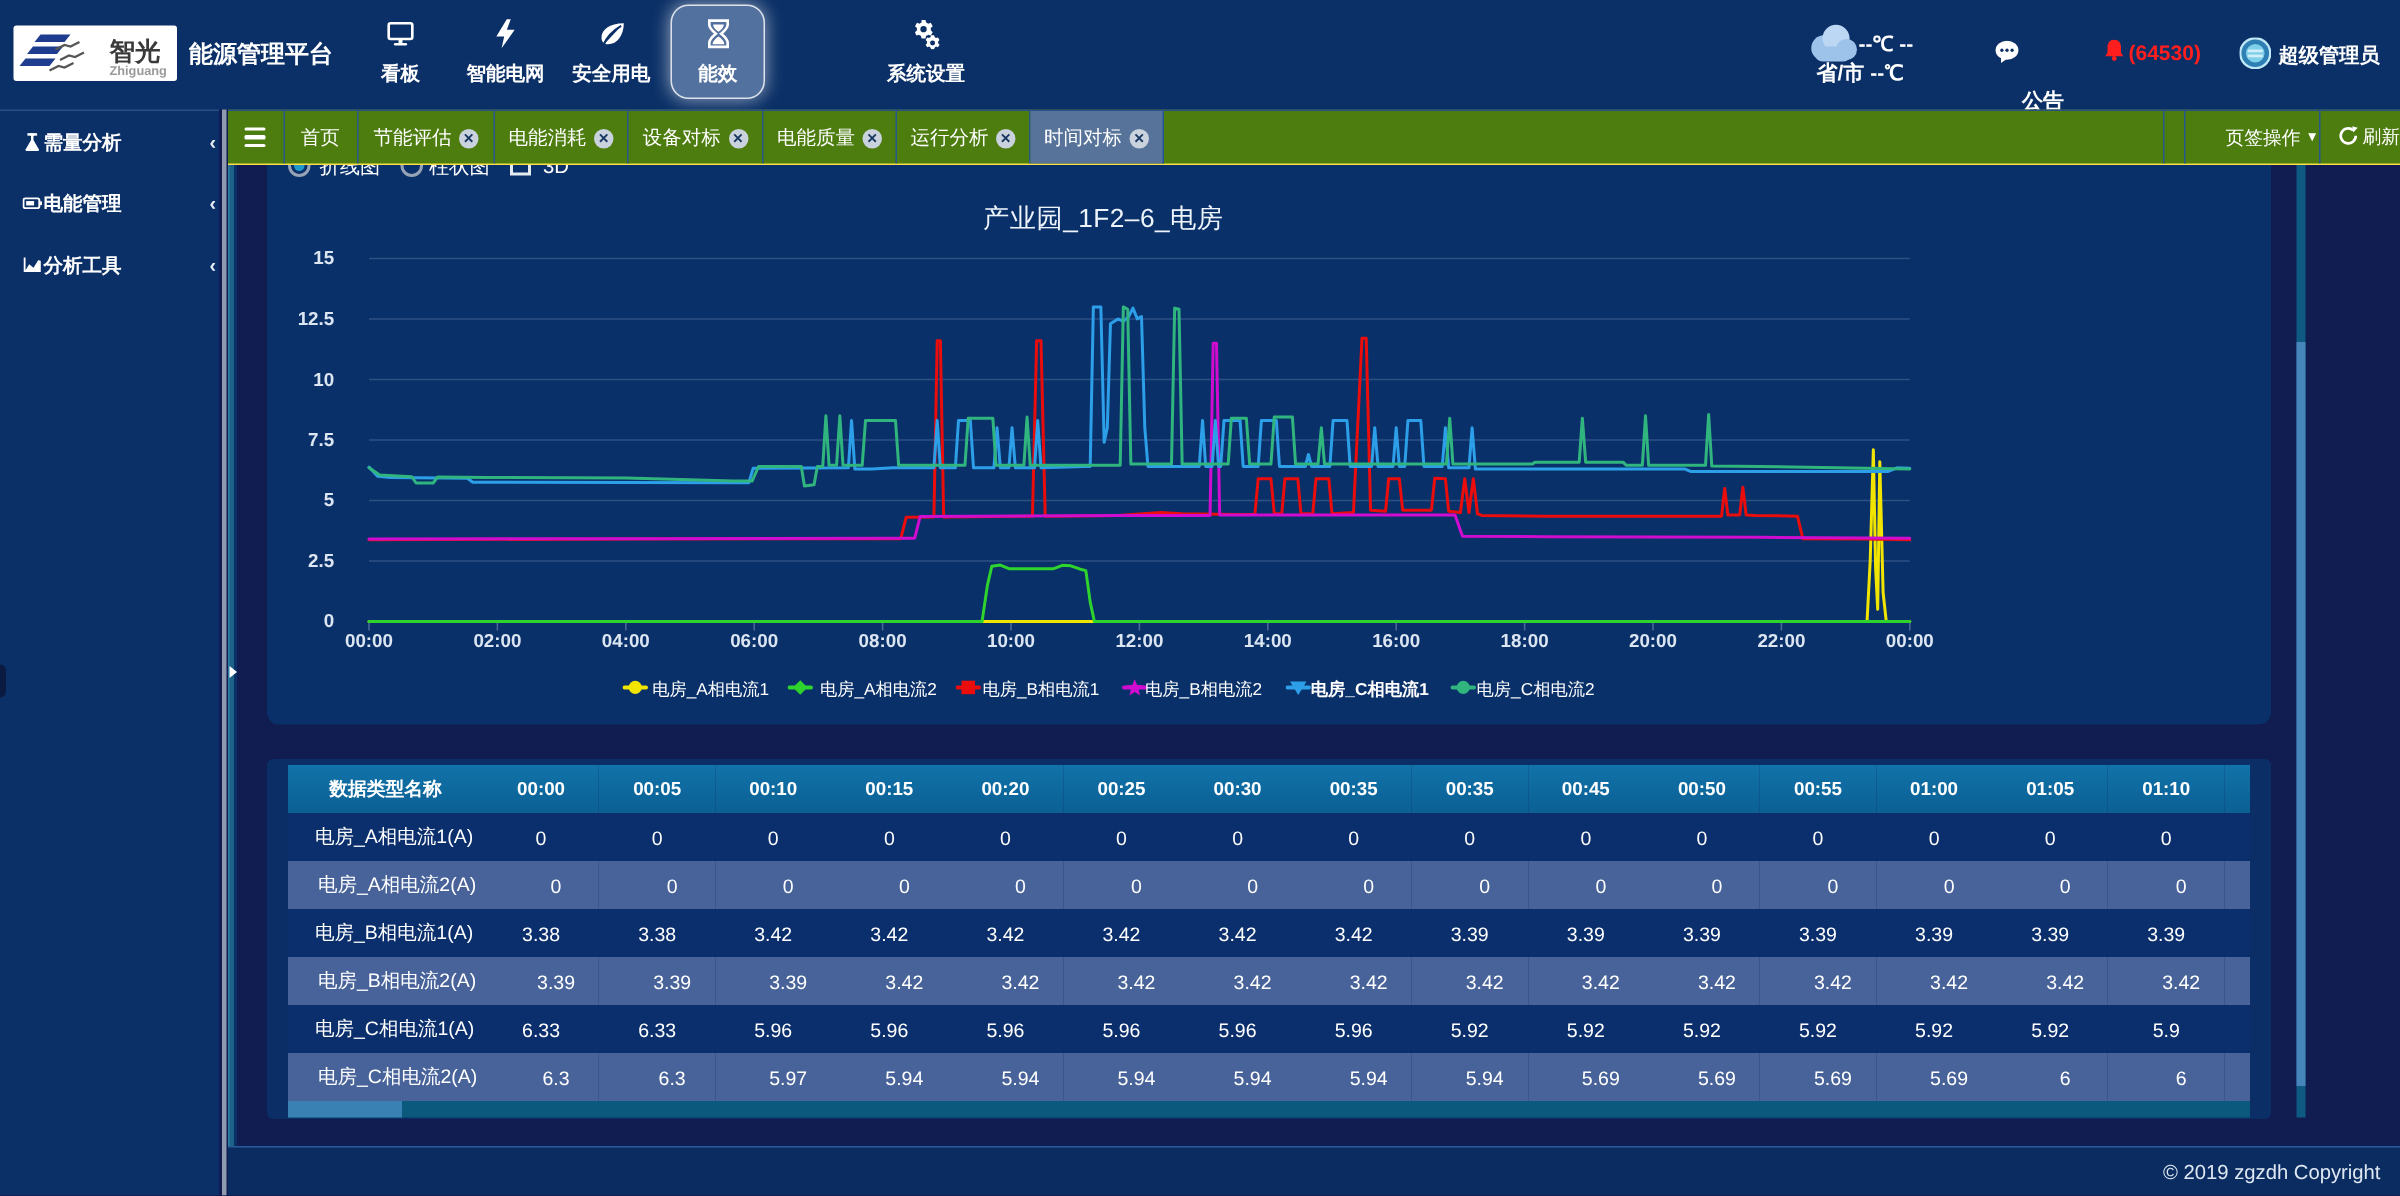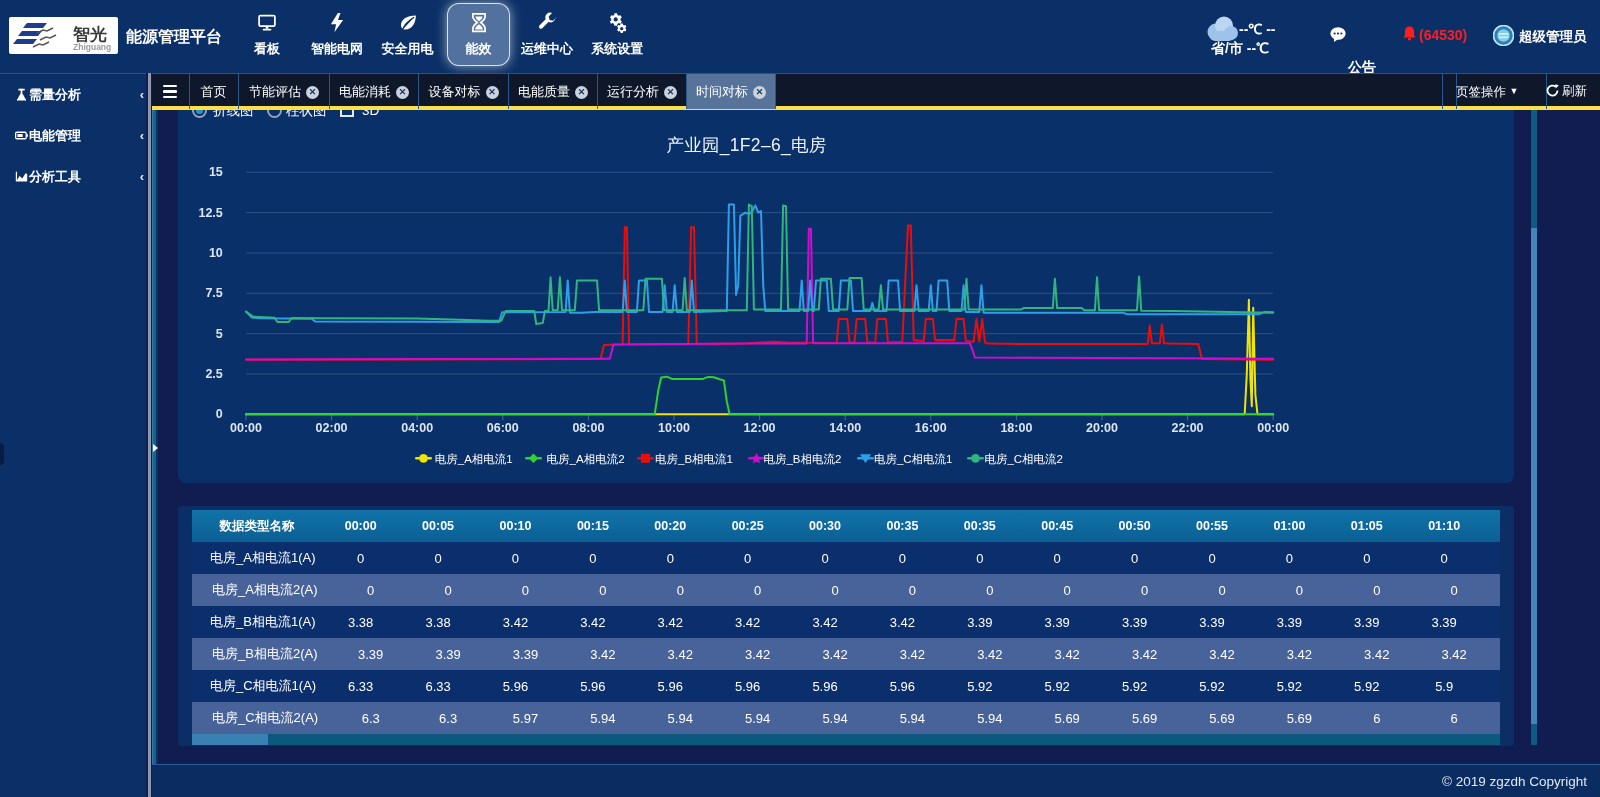--- a/index.html
+++ b/index.html
@@ -18,37 +18,37 @@
 #sidebar { position:absolute; left:0; top:73px; width:146px; height:724px; background:#0B3067; border-top:1px solid #2a5288; }
 .sbitem { position:absolute; left:0; width:156px; height:41px; color:#fff; }
 .sbitem .sbicon { position:absolute; left:15px; top:14px; width:13px; height:13px; }
 .sbitem .sbtext { position:absolute; left:29px; top:0; line-height:41px; font-size:13px; font-weight:bold; }
 .sbitem .sbchev { position:absolute; right:12px; top:0; line-height:41px; font-size:13px; font-weight:bold; color:#e8eef5; }
 #strip-gray { position:absolute; left:147.5px; top:73px; width:3.5px; height:724px; background:#8F9AB0; }
 #strip-teal { position:absolute; left:152px; top:110px; width:5.5px; height:680px; background:#1D6287; border-left:1px solid #2e7ba3; border-right:2.5px solid #0B3067; }
 #split-arrow { position:absolute; left:153px; top:444px; width:0; height:0; border-top:4.5px solid transparent; border-bottom:4.5px solid transparent; border-left:5px solid #fff; }
 #edge-notch { position:absolute; left:0px; top:443px; width:4px; height:22px; background:#0a1a40; border-radius:0 4px 4px 0; }
 
-#tabbar { position:absolute; left:152px; top:73px; width:1448px; height:37px; background:#0f172a; border-bottom:4px solid #fde047; border-top:1px solid #2a5288; }
+#tabbar { position:absolute; left:152px; top:73px; width:1448px; height:37px; background:#4d7c0f; border-bottom:1px solid #fde047; border-top:1px solid #2a5288; }
 #hamb { position:absolute; left:0; top:0; width:37px; height:36px; padding-top:11px; padding-left:11px; }
 #hamb div { width:14px; height:2.2px; background:#fff; margin-bottom:3.2px; border-radius:1px; }
 .tab { position:absolute; top:0; height:35px; line-height:35px; text-align:center; color:#fff; font-size:13px; border-right:1px solid #27598f; white-space:nowrap; }
 .tab .x { display:inline-block; width:13px; height:13px; line-height:13px; border-radius:50%; background:#c9d2dd; color:#14355f; font-size:9px; text-align:center; vertical-align:1px; margin-left:5px; font-weight:bold; }
 .tab.active { background:#57739A; }
 .vline { position:absolute; top:0; width:1px; height:35px; background:#27598f; }
-.tbtn { position:absolute; top:0; height:35px; line-height:35px; color:#fff; font-size:12.5px; text-align:left; white-space:nowrap; }
+.tbtn { position:absolute; top:0; height:35px; line-height:35px; color:#fff; font-size:12.5px; text-align:right; white-space:nowrap; }
 
 #chartpanel { position:absolute; left:178px; top:110px; width:1336px; height:373px; background:#093069; border-radius:0 0 8px 8px; overflow:hidden; }
 #tablepanel { position:absolute; left:178px; top:506px; width:1336px; height:240px; background:#0B2E67; border-radius:4px; overflow:hidden; }
 .radiorow { position:absolute; top:-9px; left:14px; height:30px; color:#fff; font-size:13.5px; }
 .radcirc { position:absolute; top:2px; width:15px; height:15px; border:2px solid #96a3b6; border-radius:50%; background:transparent; }
 .radcirc.sel::after { content:""; position:absolute; left:1.6px; top:1.6px; width:7.8px; height:7.8px; background:#1E98C8; border-radius:50%; }
 .chkbox { position:absolute; top:2px; width:14px; height:14px; border:2px solid #e5eaf1; }
 .rlabel { position:absolute; top:0px; line-height:20px; white-space:nowrap; }
-#charttitle { position:absolute; left:11px; top:23px; width:1115px; text-align:center; color:#eef4fb; font-size:17.5px; font-weight:normal; letter-spacing:0.3px; }
+#charttitle { position:absolute; left:0; top:23px; width:1115px; text-align:center; color:#eef4fb; font-size:17.5px; font-weight:normal; letter-spacing:0.3px; }
 .legend { position:absolute; top:341px; height:16px; color:#fff; font-size:11.5px; }
 .legend span.lt { position:absolute; top:1px; white-space:nowrap; }
 .lmark { position:absolute; top:0; width:17px; height:14px; }
 
 #dtable { position:absolute; left:14px; top:4px; width:1308px; border-collapse:collapse; table-layout:fixed; color:#fff; font-size:13px; }
 #dtable th { background:linear-gradient(#1173a9,#0b5f93); font-weight:bold; height:32px; text-align:center; font-size:12.5px; }
 #dtable td { height:32px; text-align:center; }
 #dtable tr.odd td { background:#0A2F6C; }
 #dtable tr.even td { background:#486399;padding-left:20px; }
 #dtable td.lbl { text-align:left; padding-left:18px; }
@@ -101,26 +101,20 @@
         <path d="M5.5 20.5 C8.5 13.5 13 9.5 19 6" stroke="#0B3067" stroke-width="1.6" fill="none"></path>
       </svg>
       <span class="nlabel">安全用电</span>
     </div>
   <div class="navitem" style="left:433.5px; width:90px;">
       <svg class="nicon" viewBox="0 0 24 24">
         <path d="M5 2 h14 v3 c0 3 -2.5 5 -5 7 c2.5 2 5 4 5 7 v3 h-14 v-3 c0 -3 2.5 -5 5 -7 c-2.5 -2 -5 -4 -5 -7 Z" fill="none" stroke="#fff" stroke-width="2"></path>
         <path d="M8 5 h8 c0 2.5 -2 4 -4 5.5 c-2 -1.5 -4 -3 -4 -5.5 Z M12 14 c2 1.5 4.5 3.5 4.5 6 h-9 c0 -2.5 2.5 -4.5 4.5 -6 Z" fill="#fff"></path>
       </svg>
       <span class="nlabel">能效</span>
-    </div>
-  <div class="navitem" style="left:502px; width:90px;">
-      <svg class="nicon" viewBox="0 0 24 24">
-        <path d="M21.5 6.5 a5.5 5.5 0 0 1 -7.8 5 L6.5 18.7 a2.3 2.3 0 0 1 -3.2 -3.2 L10.5 8.3 a5.5 5.5 0 0 1 7.3 -7.1 L14 5 l1 4 l4 1 l3.3 -3.8 c0.1 0.4 0.2 0.8 0.2 1.3 Z" fill="#fff"></path>
-      </svg>
-      <span class="nlabel">运维中心</span>
     </div>
   <div class="navitem" style="left:572.3px; width:90px;">
       <svg class="nicon" viewBox="0 0 24 24">
         <g fill="#fff">
           <path d="M9 1.5 h3 l0.5 2 a6 6 0 0 1 1.5 0.9 l2 -0.7 l1.5 2.6 l-1.5 1.4 a6 6 0 0 1 0 1.7 l1.5 1.4 l-1.5 2.6 l-2 -0.7 a6 6 0 0 1 -1.5 0.9 l-0.5 2 h-3 l-0.5 -2 a6 6 0 0 1 -1.5 -0.9 l-2 0.7 L4 10.8 l1.5 -1.4 a6 6 0 0 1 0 -1.7 L4 6.3 l1.5 -2.6 l2 0.7 a6 6 0 0 1 1.5 -0.9 Z"></path>
           <circle cx="10.5" cy="8.5" r="2.4" fill="#0B3067"></circle>
           <path d="M16.2 13.2 h2.4 l0.4 1.5 a4.5 4.5 0 0 1 1 0.6 l1.5 -0.5 l1.2 2 l-1.1 1.1 a4.5 4.5 0 0 1 0 1.3 l1.1 1.1 l-1.2 2 l-1.5 -0.5 a4.5 4.5 0 0 1 -1 0.6 l-0.4 1.5 h-2.4 l-0.4 -1.5 a4.5 4.5 0 0 1 -1 -0.6 l-1.5 0.5 l-1.2 -2 l1.1 -1.1 a4.5 4.5 0 0 1 0 -1.3 l-1.1 -1.1 l1.2 -2 l1.5 0.5 a4.5 4.5 0 0 1 1 -0.6 Z"></path>
           <circle cx="17.4" cy="19" r="1.9" fill="#0B3067"></circle>
         </g>
       </svg>
@@ -297,21 +291,21 @@
       <span class="lt" style="left:477.0px;">电房_B相电流1</span>
   <svg class="lmark" style="left:569.6px;" viewBox="0 0 17 14">
         <rect x="0" y="6" width="17" height="2.6" fill="#cf0ccf" rx="1.3"></rect>
         <polygon points="8.5,1.8 10.1,5.6 14.3,5.9 11.1,8.6 12.1,12.6 8.5,10.4 4.9,12.6 5.9,8.6 2.7,5.9 6.9,5.6" fill="#cf0ccf"></polygon>
       </svg>
       <span class="lt" style="left:585.4px;">电房_B相电流2</span>
   <svg class="lmark" style="left:678.9px;" viewBox="0 0 17 14">
         <rect x="0" y="6" width="17" height="2.6" fill="#2d9fe8" rx="1.3"></rect>
         <polygon points="8.5,12.3 3,3.3 14,3.3" fill="#2d9fe8"></polygon>
       </svg>
-      <span class="lt" style="left:695.9px;">电房_C相电流1</span>
+      <span class="lt" style="left:695.9px;font-weight:bold;">电房_C相电流1</span>
   <svg class="lmark" style="left:789.4px;" viewBox="0 0 17 14">
         <rect x="0" y="6" width="17" height="2.6" fill="#31b57f" rx="1.3"></rect>
         <circle cx="8.5" cy="7.3" r="4.4" fill="#31b57f"></circle>
       </svg>
       <span class="lt" style="left:806.4px;">电房_C相电流2</span>
   </div>
 </div>
 
 <div id="tablepanel">
   <table id="dtable">

